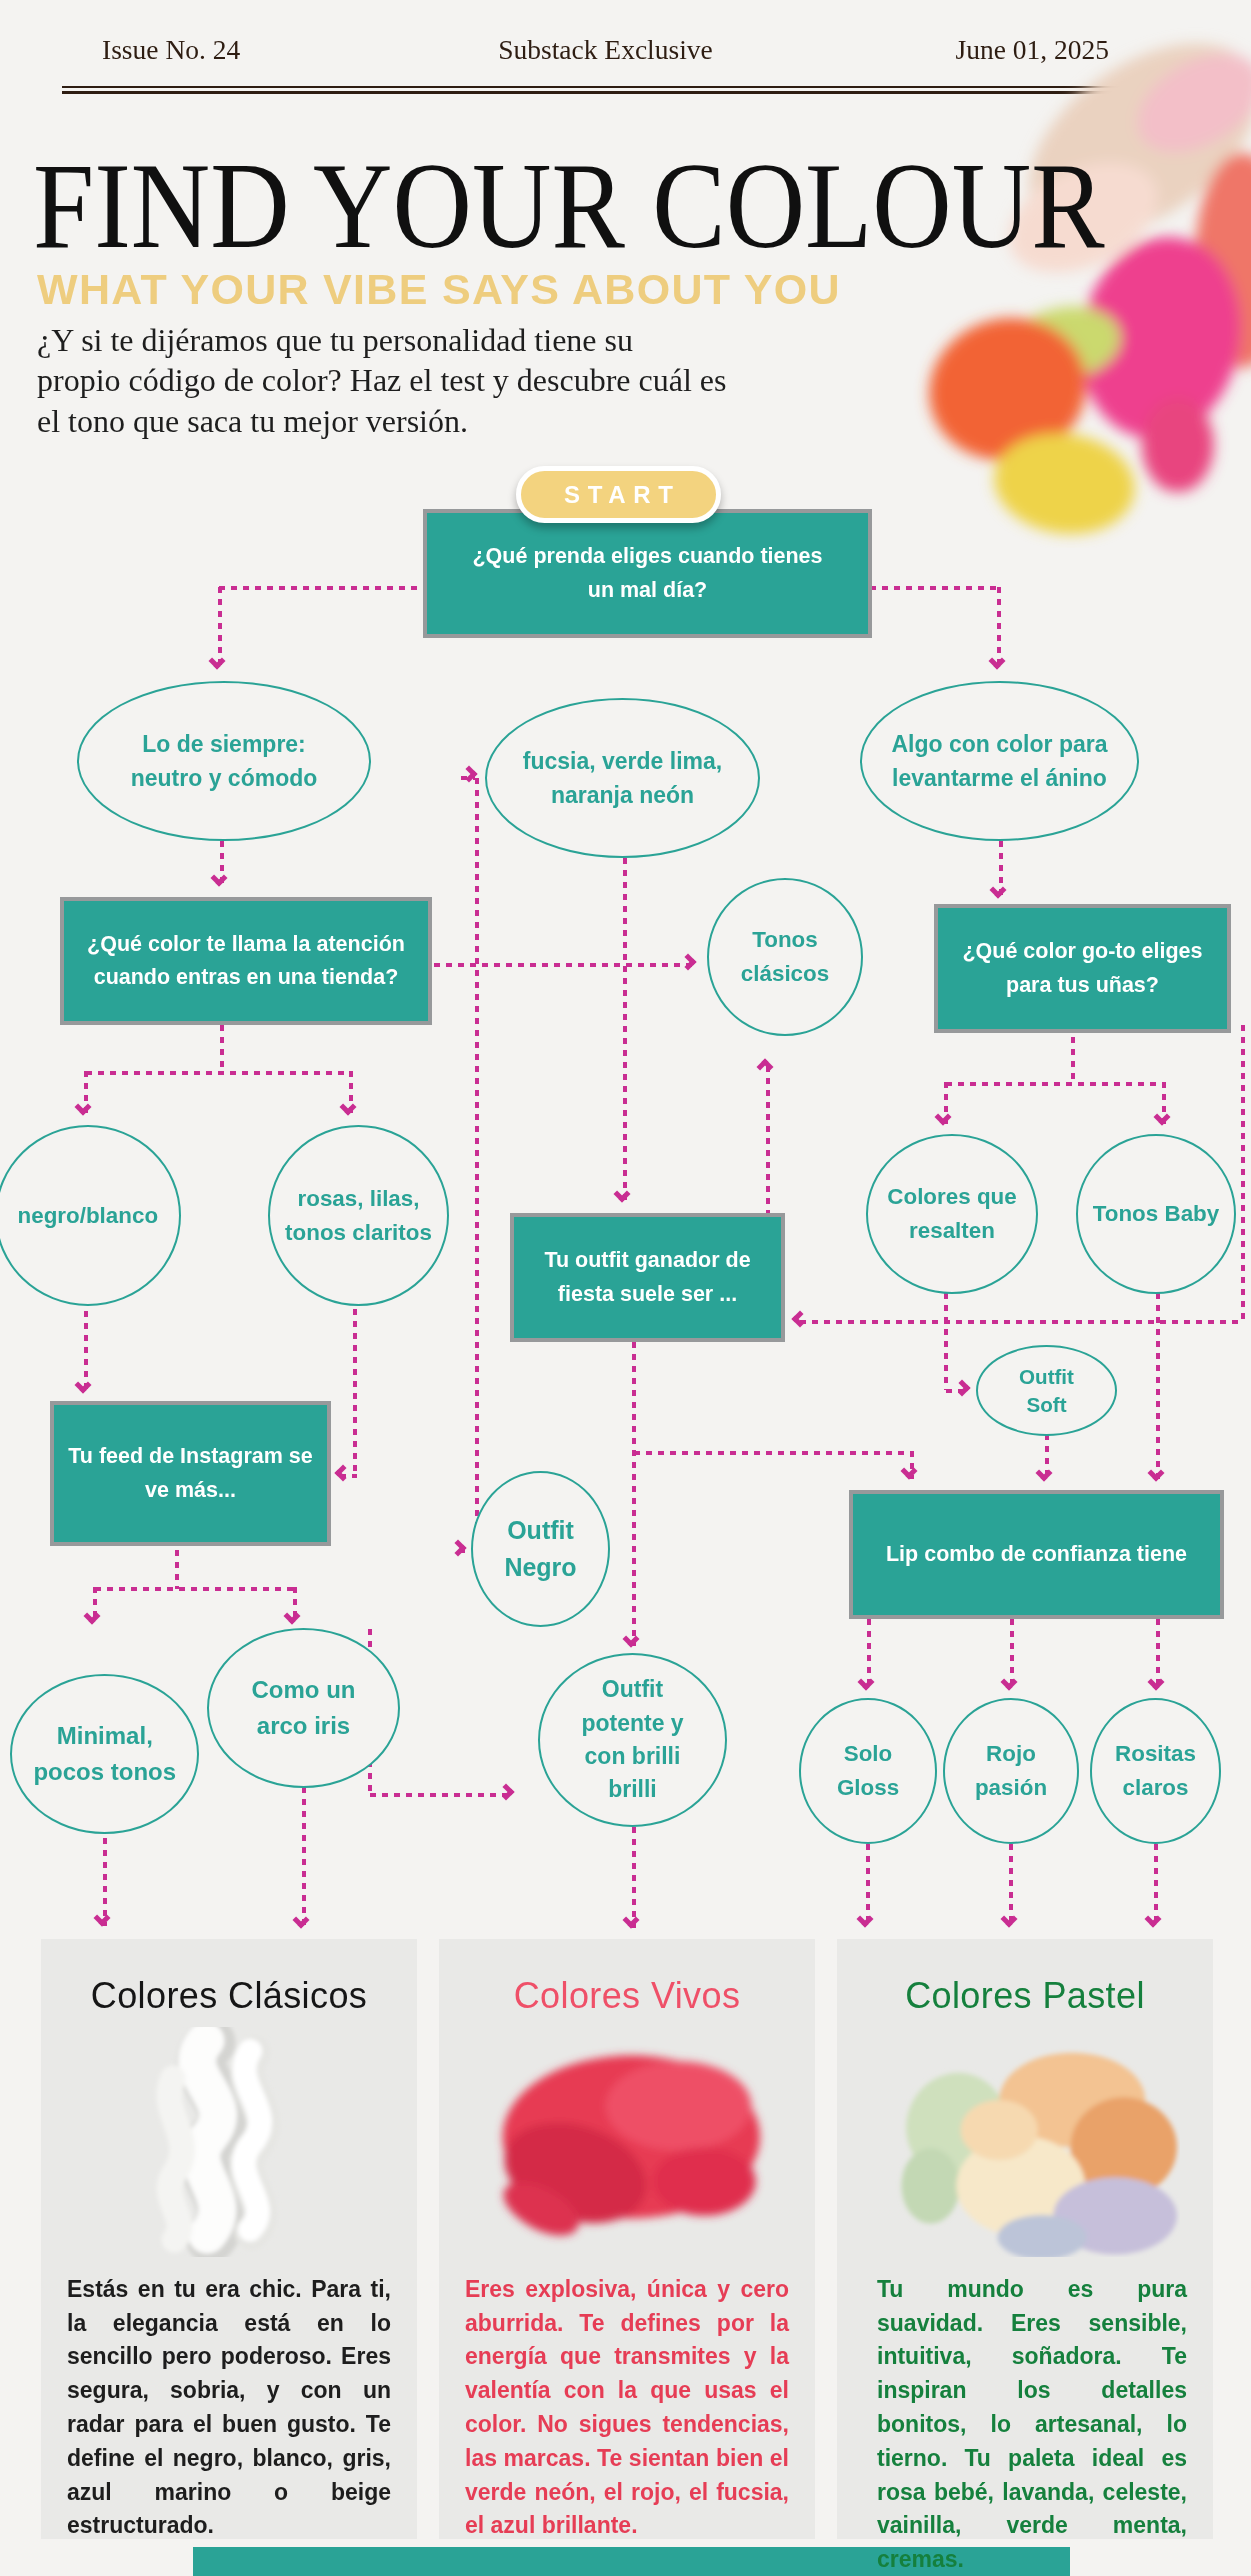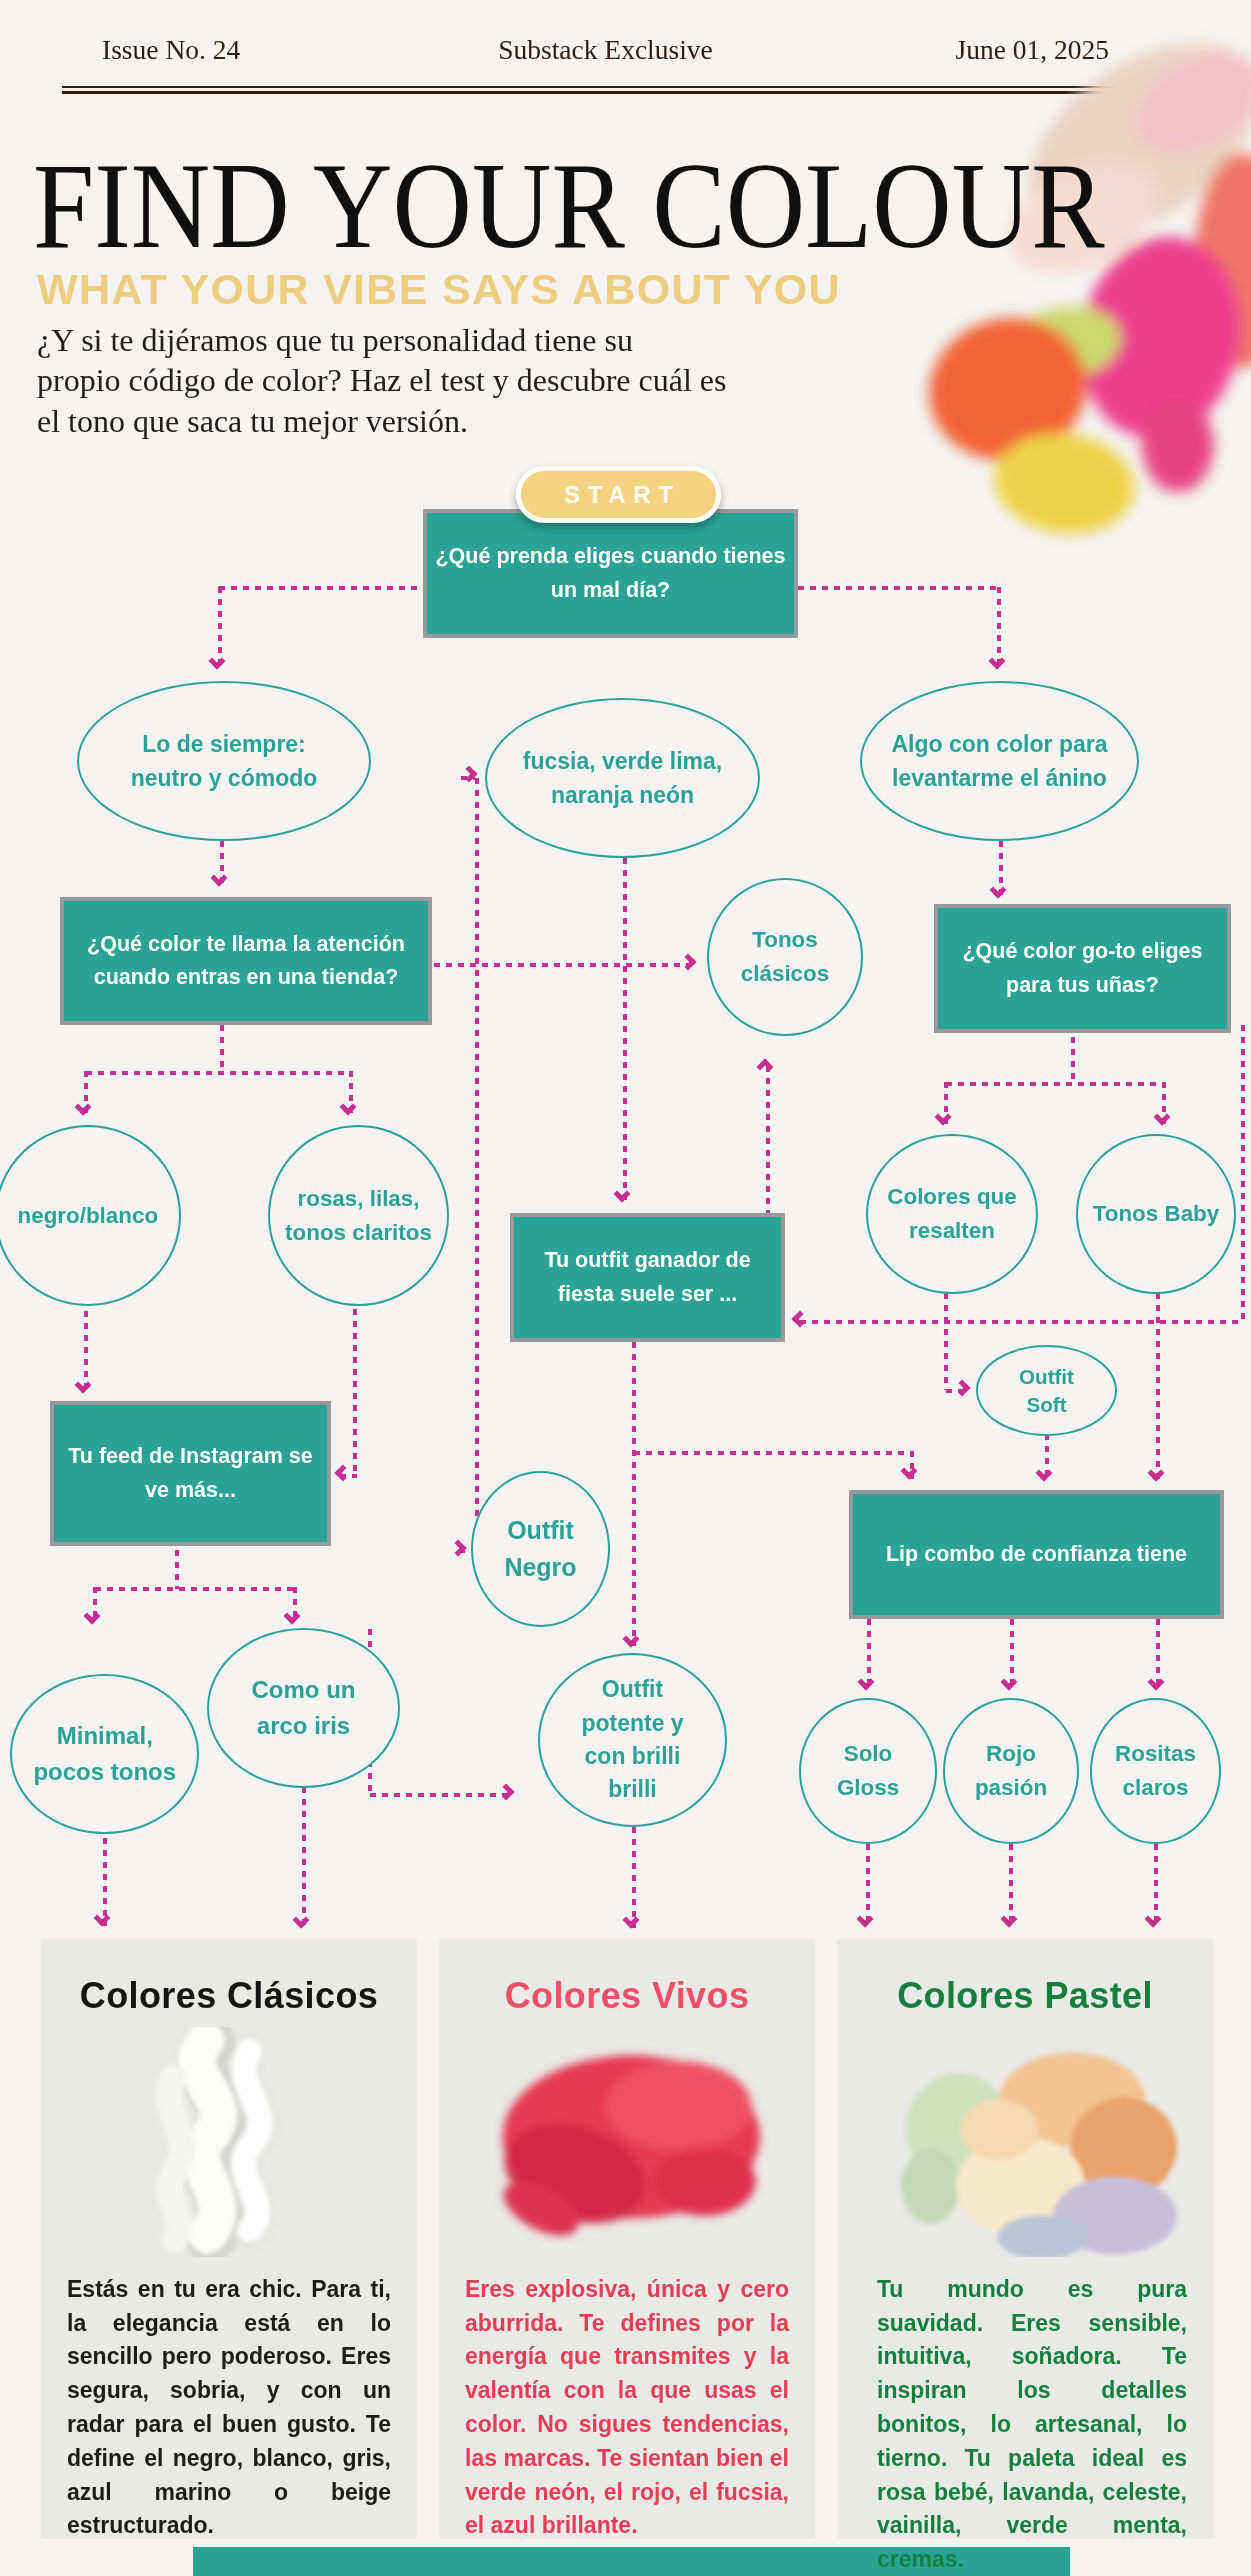--- a/index.html
+++ b/index.html
@@ -36,21 +36,21 @@
   .onode{position:absolute;border:2.6px solid var(--teal);border-radius:50%;
          background:var(--pagebg);color:var(--teal);display:flex;align-items:center;
          justify-content:center;text-align:center;font-weight:700;font-size:22.4px;
          line-height:1.5;white-space:pre-line;z-index:3;}
   .start-pill{position:absolute;left:516px;top:466px;width:205px;height:57px;
               background:var(--yellow);border:5.2px solid #fff;border-radius:38px;
               box-shadow:0 5.2px 8.6px rgba(0,0,0,.28);color:#fff;font-weight:800;
               font-size:24px;letter-spacing:7.7px;display:flex;align-items:center;
               justify-content:center;z-index:5;padding-left:7.7px;}
   
-  .n-q1{left:423px;top:509px;width:375px;height:129px;}
+  .n-q1{left:423px;top:509px;width:449px;height:129px;}
   .n-q2{left:60px;top:897px;width:372px;height:128px;}
   .n-q3{left:934px;top:904px;width:297px;height:129px;}
   .n-q4{left:510px;top:1213px;width:275px;height:129px;}
   .n-q5{left:50px;top:1401px;width:281px;height:145px;}
   .n-q6{left:849px;top:1490px;width:375px;height:129px;}
   .n-e1{left:77px;top:681px;width:294px;height:160px;font-size:23px;}
   .n-e2{left:485px;top:698px;width:275px;height:160px;font-size:23px;}
   .n-e3{left:860px;top:681px;width:279px;height:160px;font-size:23px;}
   .n-tc{left:707px;top:878px;width:156px;height:158px;}
   .n-nb{left:-5.2px;top:1125px;width:186px;height:181px;}
@@ -66,21 +66,21 @@
   .n-rp{left:943px;top:1698px;width:136px;height:146px;}
   .n-rc{left:1090px;top:1698px;width:131px;height:146px;}
   
   #connectors div{position:absolute;z-index:1;}
   .dash-h{height:4.3px;background:repeating-linear-gradient(90deg,var(--mag) 0 6px,transparent 6px 12px);}
   .dash-v{width:4.3px;background:repeating-linear-gradient(180deg,var(--mag) 0 6px,transparent 6px 12px);}
   .chev{position:absolute;width:12px;height:12px;border-right:5.2px solid var(--mag);
         border-bottom:5.2px solid var(--mag);z-index:2;}
   
   .card{position:absolute;top:1939px;width:376px;height:600px;background:var(--cardbg);z-index:3;}
-  .card-title{margin-top:36px;text-align:center;font-size:36px;font-weight:700;letter-spacing:0.4px;}
+  .card-title{margin-top:36px;text-align:center;font-size:36px;font-weight:400;letter-spacing:0.4px;}
   .card-img{height:230px;margin-top:10.3px;display:flex;align-items:center;justify-content:center;}
   .card-text{margin:15.5px 26px 0;font-size:23px;font-weight:700;text-align:justify;line-height:1.47;}
   .footer-bar{position:absolute;left:193px;top:2547px;width:877px;height:29px;background:var(--teal);}
 </style>
 </head>
 <body>
 
 <div class="page">
 
   <div class="masthead">

